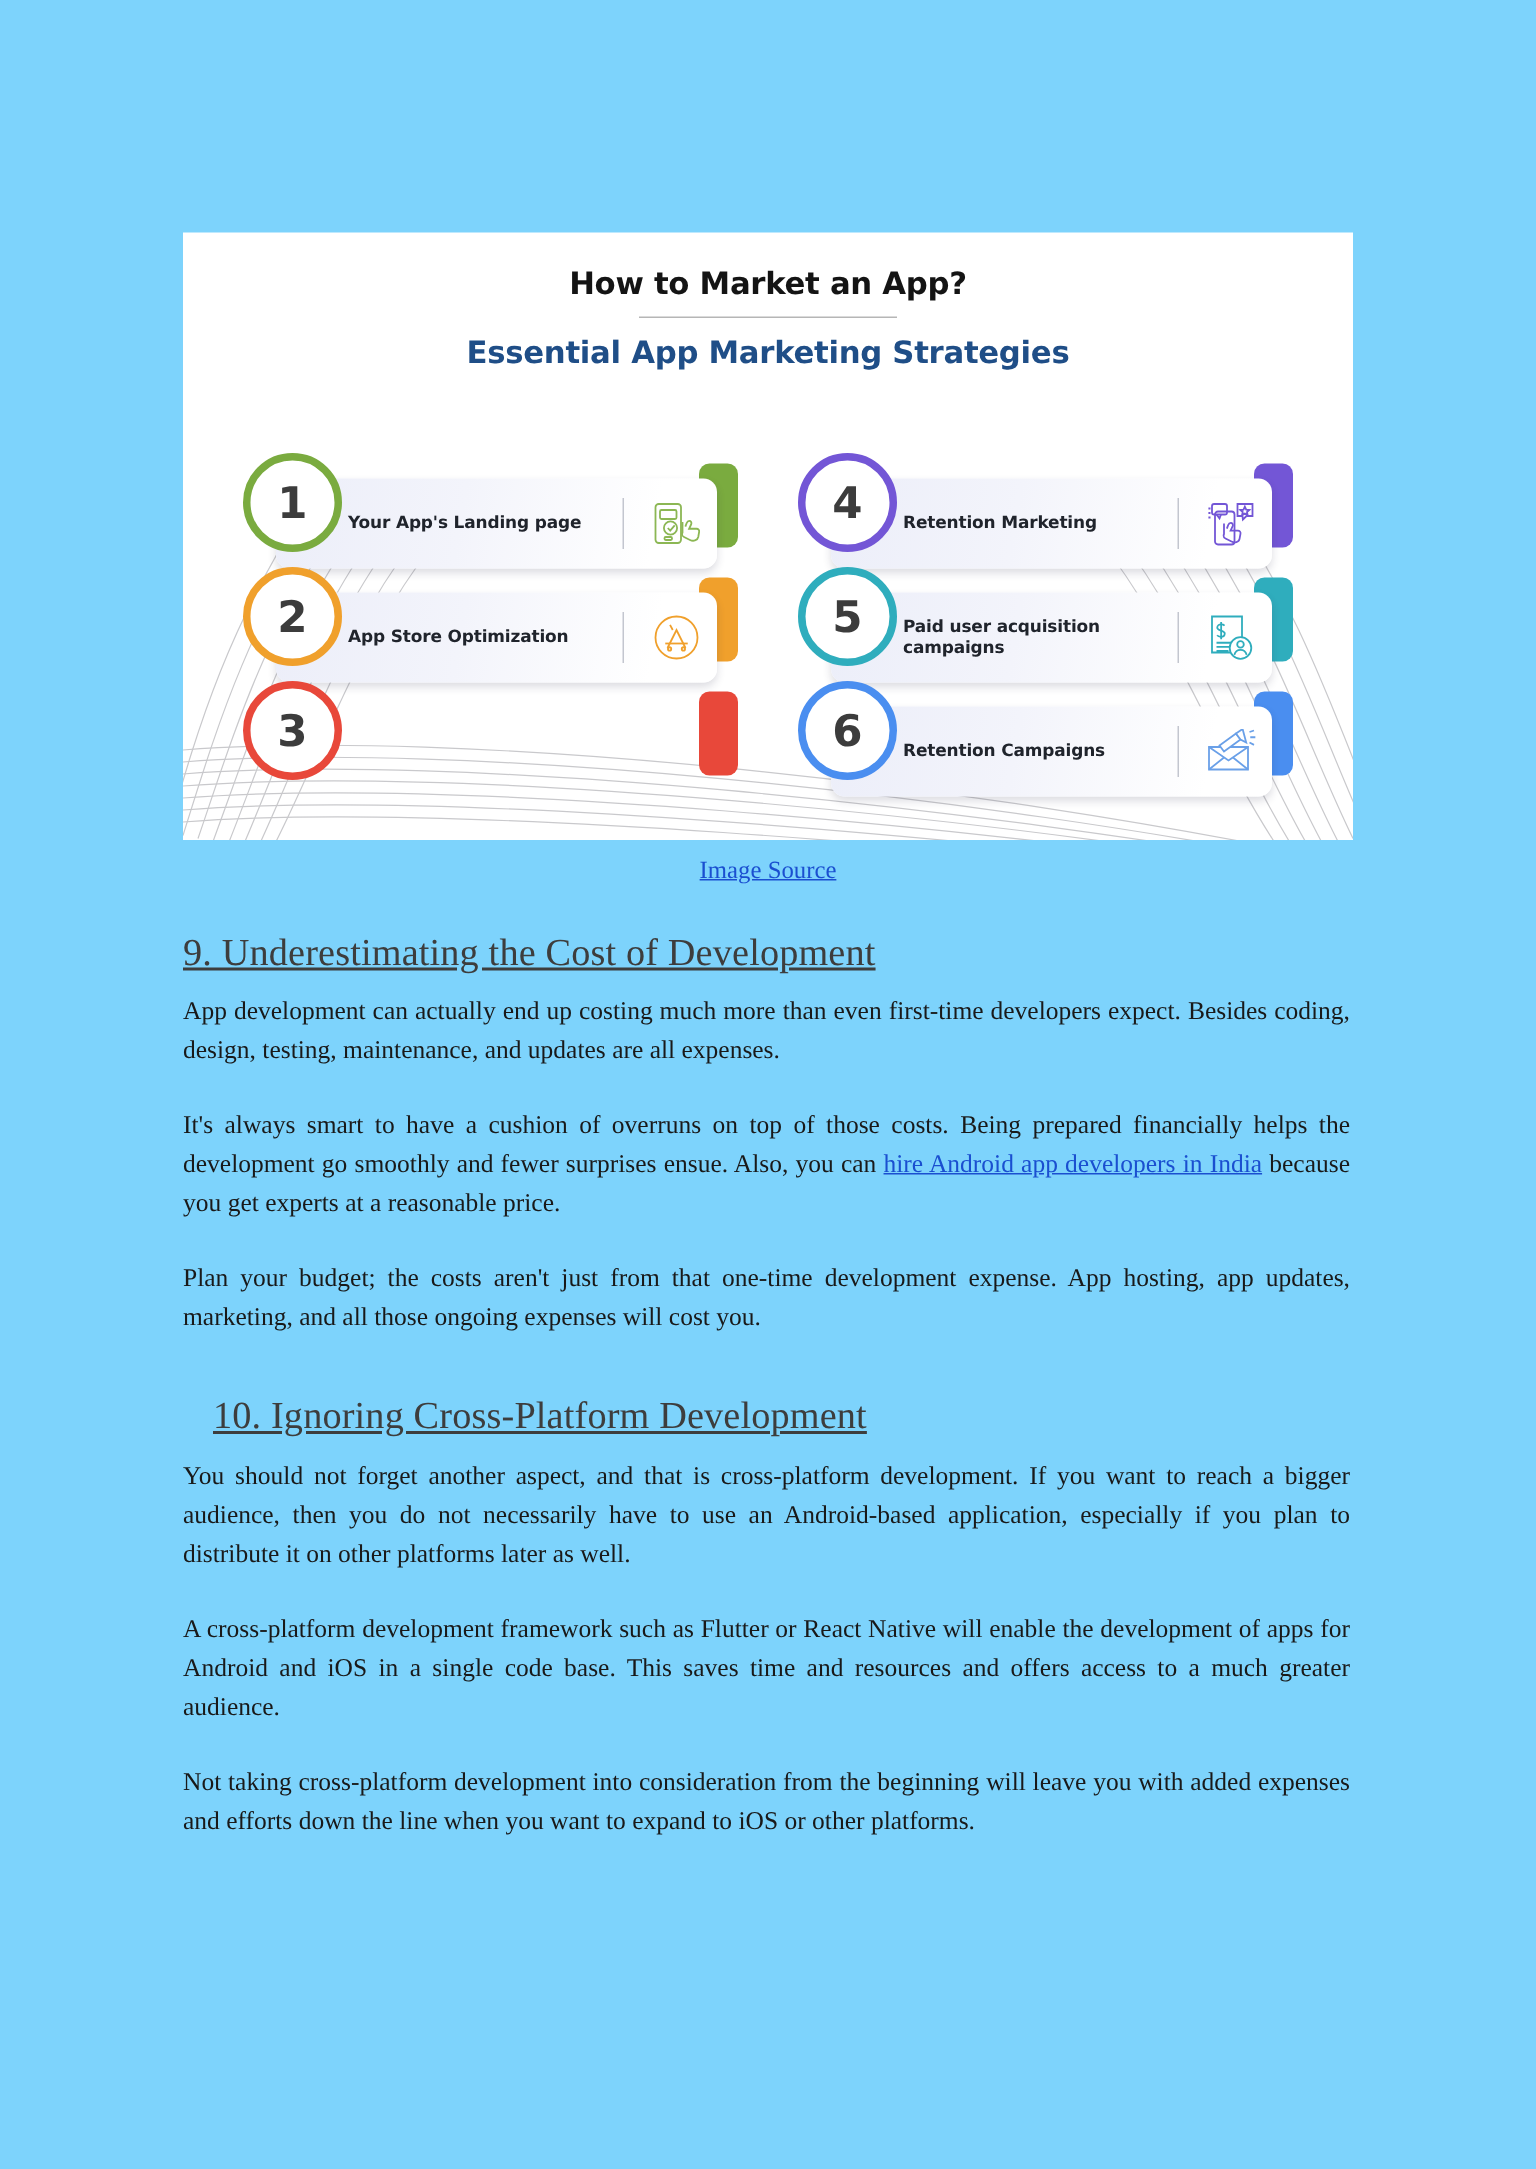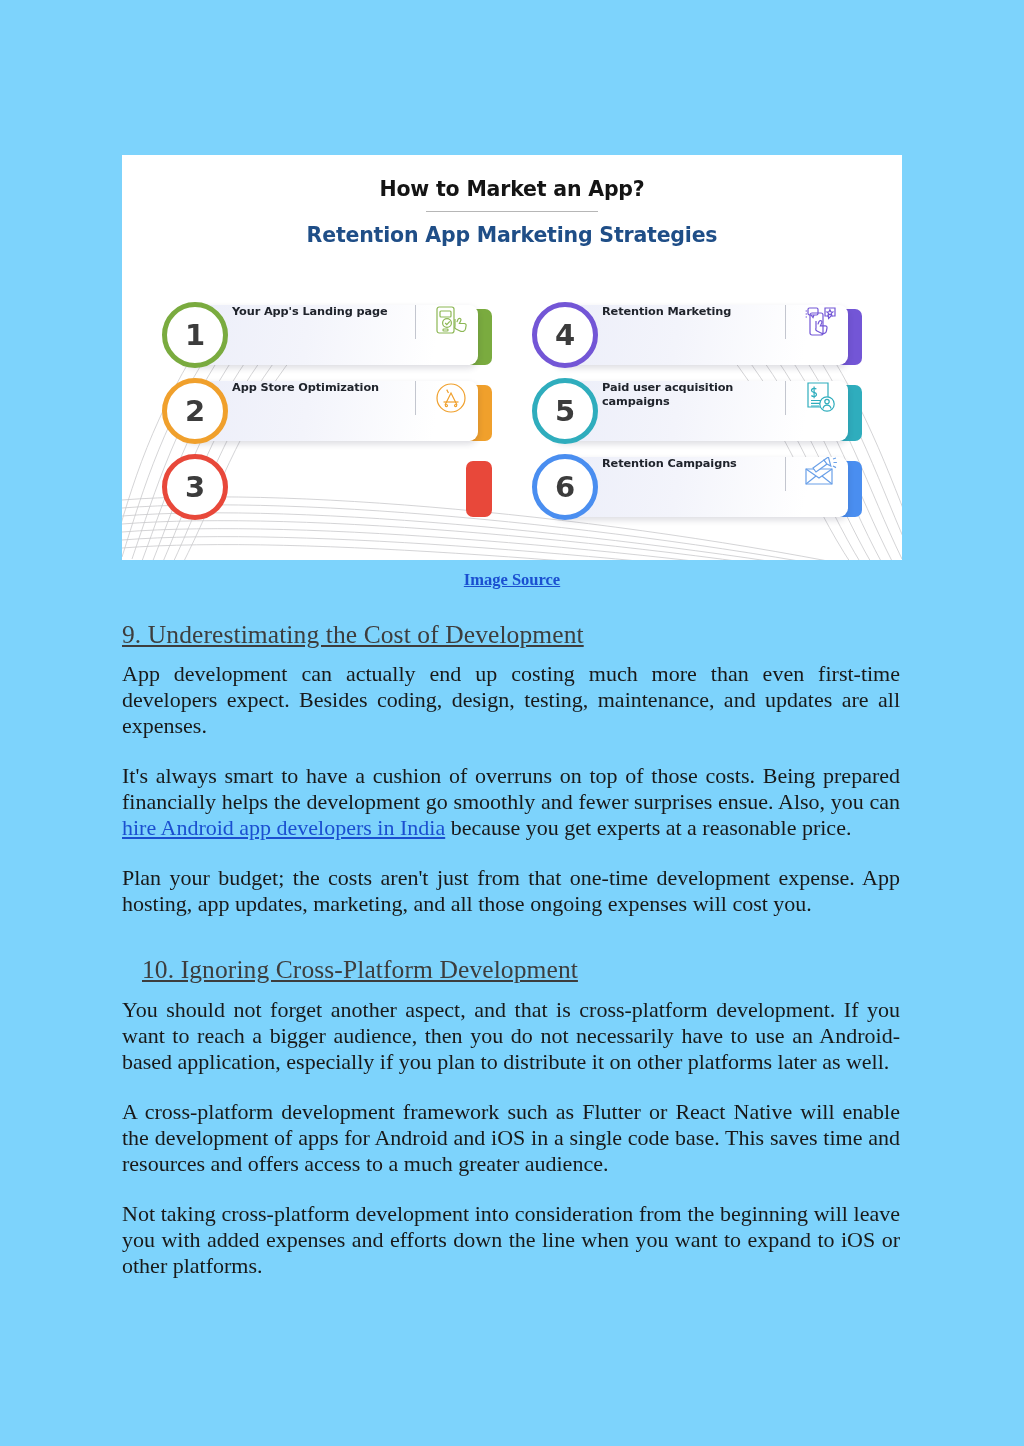--- a/index.html
+++ b/index.html
@@ -97,27 +97,27 @@
     right: 0;
     top: 4px;
     width: 26px;
     height: 56px;
     border-radius: 7px;
   }
   .card-body {
     position: absolute;
     left: 22px;
     right: 14px;
-    top: 0;
+    top: 14px;
     height: 60px;
     border-radius: 9px;
     background: linear-gradient(100deg, #eceef9 0%, #f3f4fb 42%, #ffffff 85%);
     box-shadow: 0 3px 6px rgba(40,40,70,0.16);
     display: flex;
-    align-items: flex-start;
+    align-items: center;
   }
   .card-label {
     font-family: "DejaVu Sans", "Liberation Sans", sans-serif;
     font-size: 11.3px;
     font-weight: bold;
     line-height: 1.28;
     color: #20242c;
     margin-left: 48px;
     flex: 1;
     letter-spacing: -0.1px;
@@ -156,21 +156,20 @@
     color: #3c3c3c;
     line-height: 1;
   }
 
   
   .caption {
     position: absolute;
     left: 0; right: 0;
     top: 570px;
     text-align: center;
-    font-weight: bold;
   }
   .caption a {
     font-family: "Liberation Serif", "DejaVu Serif", serif;
     font-size: 16.5px;
     color: #1a4fd0;
     text-decoration: underline;
   }
 
   
   .article {
@@ -185,21 +184,21 @@
     font-size: 25.5px;
     color: #3d3d3d;
     margin: 0 0 12px 0;
     letter-spacing: 0.1px;
     line-height: 1.15;
     text-decoration: underline;
   }
   h2.sec.second { margin-top: 38px; margin-left: 20px; }
   p.body {
     font-family: "Liberation Serif", "DejaVu Serif", serif;
-    font-size: 22px;
+    font-size: 17px;
     line-height: 26px;
     text-align: justify;
     color: #191919;
     margin: 0 0 24px 0;
   }
   p.body:last-child { margin-bottom: 0; }
   p.body a {
     color: #1a4fd0;
     text-decoration: underline;
   }
@@ -244,21 +243,21 @@
         <path d="M0 36 C 180 22, 520 56, 780 103"></path>
         <path d="M0 44 C 180 30, 520 62, 780 106"></path>
         <path d="M0 52 C 180 38, 520 70, 780 108"></path>
         <path d="M0 60 C 180 46, 520 78, 780 110"></path>
         <path d="M0 68 C 180 54, 520 86, 780 112"></path>
       </g>
     </svg>
 
     <div class="ig-title">How to Market an App?</div>
     <div class="ig-title-rule"></div>
-    <div class="ig-subtitle">Retention App Marketing Strategies</div>
+    <div class="ig-subtitle">Essential App Marketing Strategies</div>
 
     <div class="cards">
 
       <div class="card-col">
 
         <div class="card">
           <div class="card-tab" id="tab0" style="background: rgb(122, 171, 63);"></div>
           <div class="card-body">
             <div class="card-label">Your App's Landing page</div>
             <div class="card-divider"></div>

